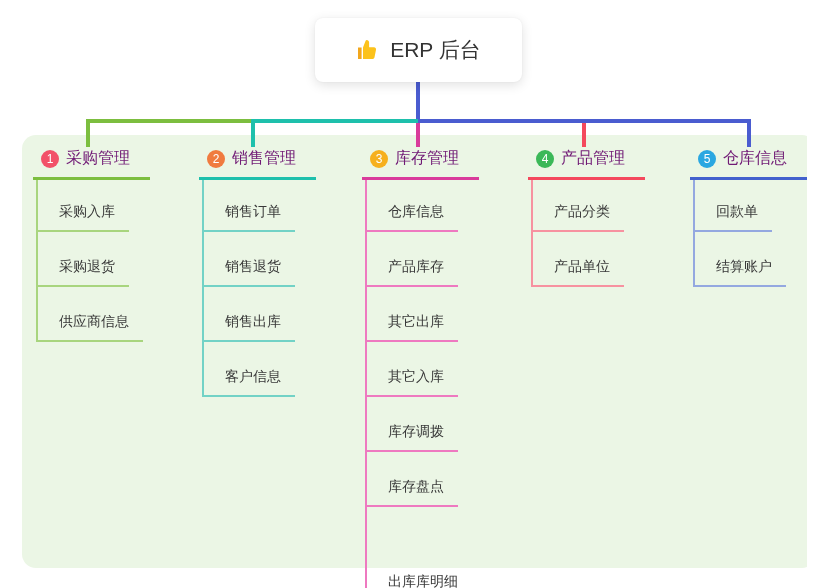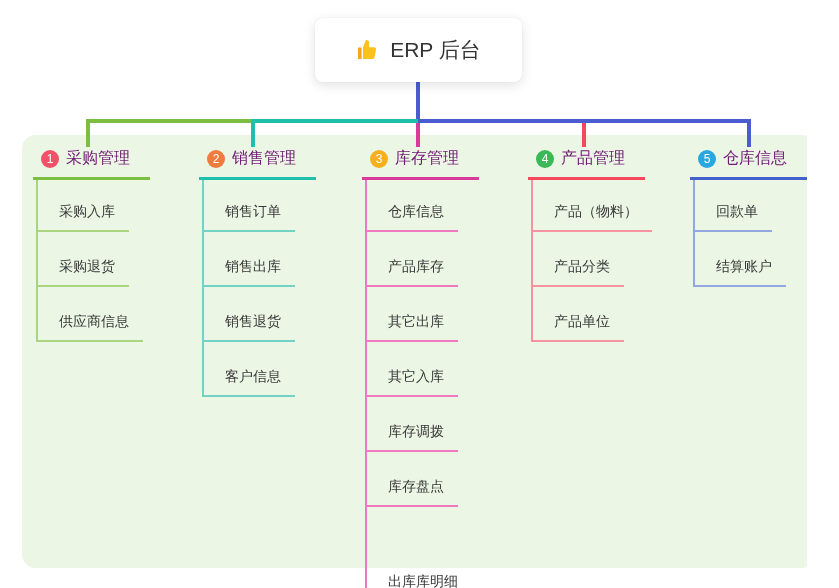--- a/index.html
+++ b/index.html
@@ -77,22 +77,22 @@
           <div class="bitem" style="border-bottom-color: rgb(168, 213, 126);">供应商信息</div>
         </div>
       </div>
       <div class="branch" style="left: 199px;">
         <div class="bhead" style="border-bottom-color: rgb(30, 192, 172);">
           <div class="badge" style="background: rgb(240, 123, 63);">2</div>
           <div class="blabel">销售管理</div>
         </div>
         <div class="subtree" style="border-left-color: rgb(114, 210, 198);">
           <div class="bitem" style="border-bottom-color: rgb(114, 210, 198);">销售订单</div>
+          <div class="bitem" style="border-bottom-color: rgb(114, 210, 198);">销售退货</div>
           <div class="bitem" style="border-bottom-color: rgb(114, 210, 198);">销售出库</div>
-          <div class="bitem" style="border-bottom-color: rgb(114, 210, 198);">销售退货</div>
           <div class="bitem" style="border-bottom-color: rgb(114, 210, 198);">客户信息</div>
         </div>
       </div>
       <div class="branch" style="left: 362px;">
         <div class="bhead" style="border-bottom-color: rgb(217, 59, 155);">
           <div class="badge" style="background: rgb(246, 176, 30);">3</div>
           <div class="blabel">库存管理</div>
         </div>
         <div class="subtree" style="border-left-color: rgb(238, 121, 192);">
           <div class="bitem" style="border-bottom-color: rgb(238, 121, 192);">仓库信息</div>
@@ -103,21 +103,20 @@
           <div class="bitem" style="border-bottom-color: rgb(238, 121, 192);">库存盘点</div>
           <div class="bitem" style="border-bottom-color: rgb(238, 121, 192); margin-top: 40px;">出库库明细</div>
         </div>
       </div>
       <div class="branch" style="left: 528px;">
         <div class="bhead" style="border-bottom-color: rgb(244, 73, 93);">
           <div class="badge" style="background: rgb(59, 184, 88);">4</div>
           <div class="blabel">产品管理</div>
         </div>
         <div class="subtree" style="border-left-color: rgb(247, 146, 160);">
-          <div class="bitem" style="border-bottom-color: rgb(247, 146, 160);">产品（物料）</div>
           <div class="bitem" style="border-bottom-color: rgb(247, 146, 160);">产品分类</div>
           <div class="bitem" style="border-bottom-color: rgb(247, 146, 160);">产品单位</div>
         </div>
       </div>
       <div class="branch" style="left: 690px;">
         <div class="bhead" style="border-bottom-color: rgb(67, 97, 205);">
           <div class="badge" style="background: rgb(42, 167, 225);">5</div>
           <div class="blabel">仓库信息</div>
         </div>
         <div class="subtree" style="border-left-color: rgb(148, 168, 224);">

